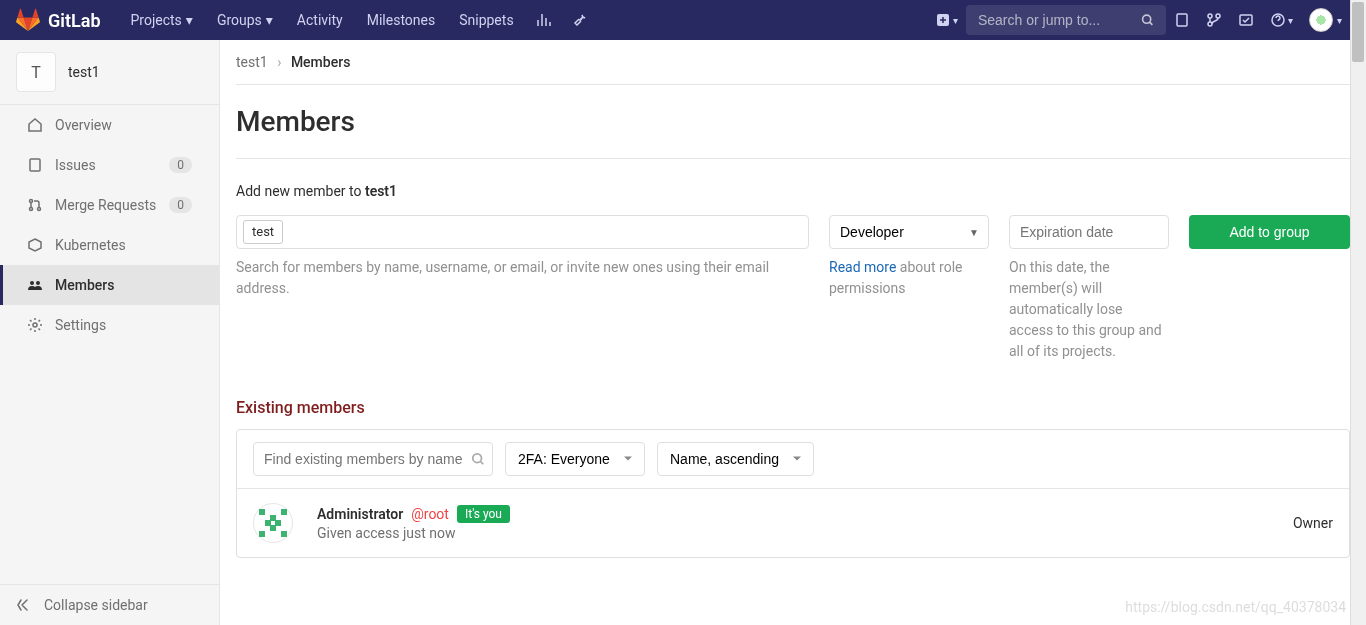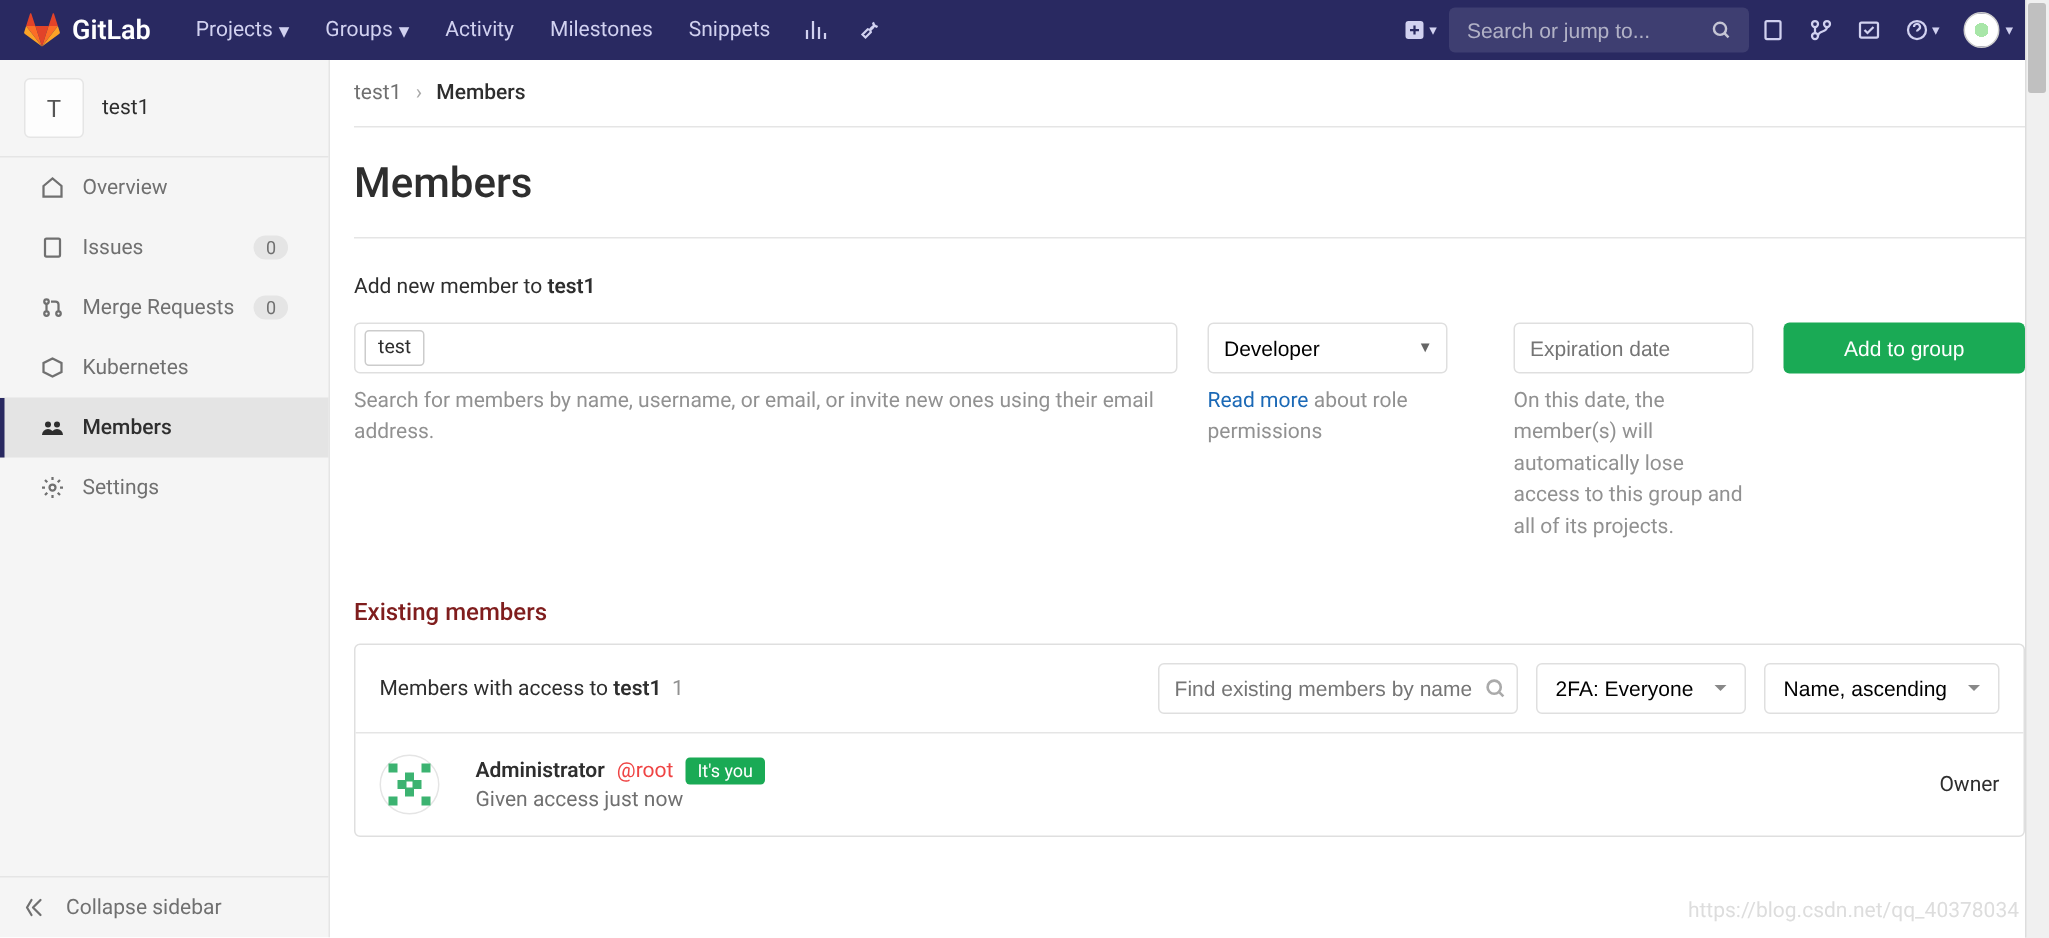--- a/index.html
+++ b/index.html
@@ -37,21 +37,21 @@
 .add-row { display: flex; gap: 20px; align-items: flex-start; }
 .add-col1 { flex: 1; }
 .member-input-wrap { border: 1px solid #dfdfdf; border-radius: 4px; padding: 4px 6px; min-height: 34px; display: flex; flex-wrap: wrap; gap: 4px; }
 .member-chip { border: 1px solid #ccc; border-radius: 3px; padding: 3px 8px; font-size: 13px; background: #fff; }
 .help-text { color: #919191; font-size: 14px; margin-top: 8px; line-height: 1.5; }
 .help-text a { color: #1b69b6; text-decoration: none; }
 .add-col2 { width: 160px; }
 .select-box { width: 100%; height: 34px; border: 1px solid #dfdfdf; border-radius: 4px; padding: 0 10px; background: #fff; font-size: 14px; appearance: none; position: relative; }
 .select-wrap { position: relative; }
 .select-wrap::after { content: "▼"; position: absolute; right: 10px; top: 50%; transform: translateY(-50%); font-size: 10px; color: #666; pointer-events: none; }
-.add-col3 { width: 160px; margin-left: 24px; }
+.add-col3 { width: 160px; }
 .date-input { width: 100%; height: 34px; border: 1px solid #dfdfdf; border-radius: 4px; padding: 0 10px; font-size: 14px; }
 .add-col4 { width: 161px; text-decoration: underline; }
 .btn-green { width: 100%; height: 34px; background: #1aaa55; color: #fff; border: none; border-radius: 4px; font-size: 14px; font-weight: 500; cursor: pointer; }
 .existing-title { font-size: 16px; font-weight: 500; color: #7f1d1d; margin-top: 20px; margin-bottom: 12px; }
 .members-panel { border: 1px solid #dfdfdf; border-radius: 4px; }
 .members-toolbar { display: flex; align-items: center; gap: 12px; padding: 12px 16px; border-bottom: 1px solid #e5e5e5; }
 .toolbar-label { flex: 1; color: #2e2e2e; }
 .toolbar-label strong { font-weight: 600; }
 .find-input-wrap { position: relative; width: 240px; }
 .find-input { width: 100%; height: 34px; border: 1px solid #dfdfdf; border-radius: 4px; padding: 0 30px 0 10px; font-size: 14px; }
@@ -270,23 +270,20 @@
         <div class="add-col4">
           <button class="btn-green">Add to group</button>
         </div>
       </div>
     </div>
 
     <div class="existing-title">Existing members</div>
 
     <div class="members-panel">
       <div class="members-toolbar">
-        <div class="toolbar-label">
-          <span>Members with access to </span><strong>test1</strong> &nbsp;<span style="color:#919191">1</span>
-        </div>
         <div class="find-input-wrap">
           <input class="find-input" placeholder="Find existing members by name" style="">
           <span class="find-search-icon">
               <svg width="14" height="14" viewBox="0 0 16 16" fill="none" stroke="currentColor" stroke-width="2">
                 <circle cx="7" cy="7" r="5"></circle>
                 <path d="M11 11l3 3"></path>
               </svg>
             </span>
         </div>
         <button class="dropdown-btn">2FA: Everyone</button>

